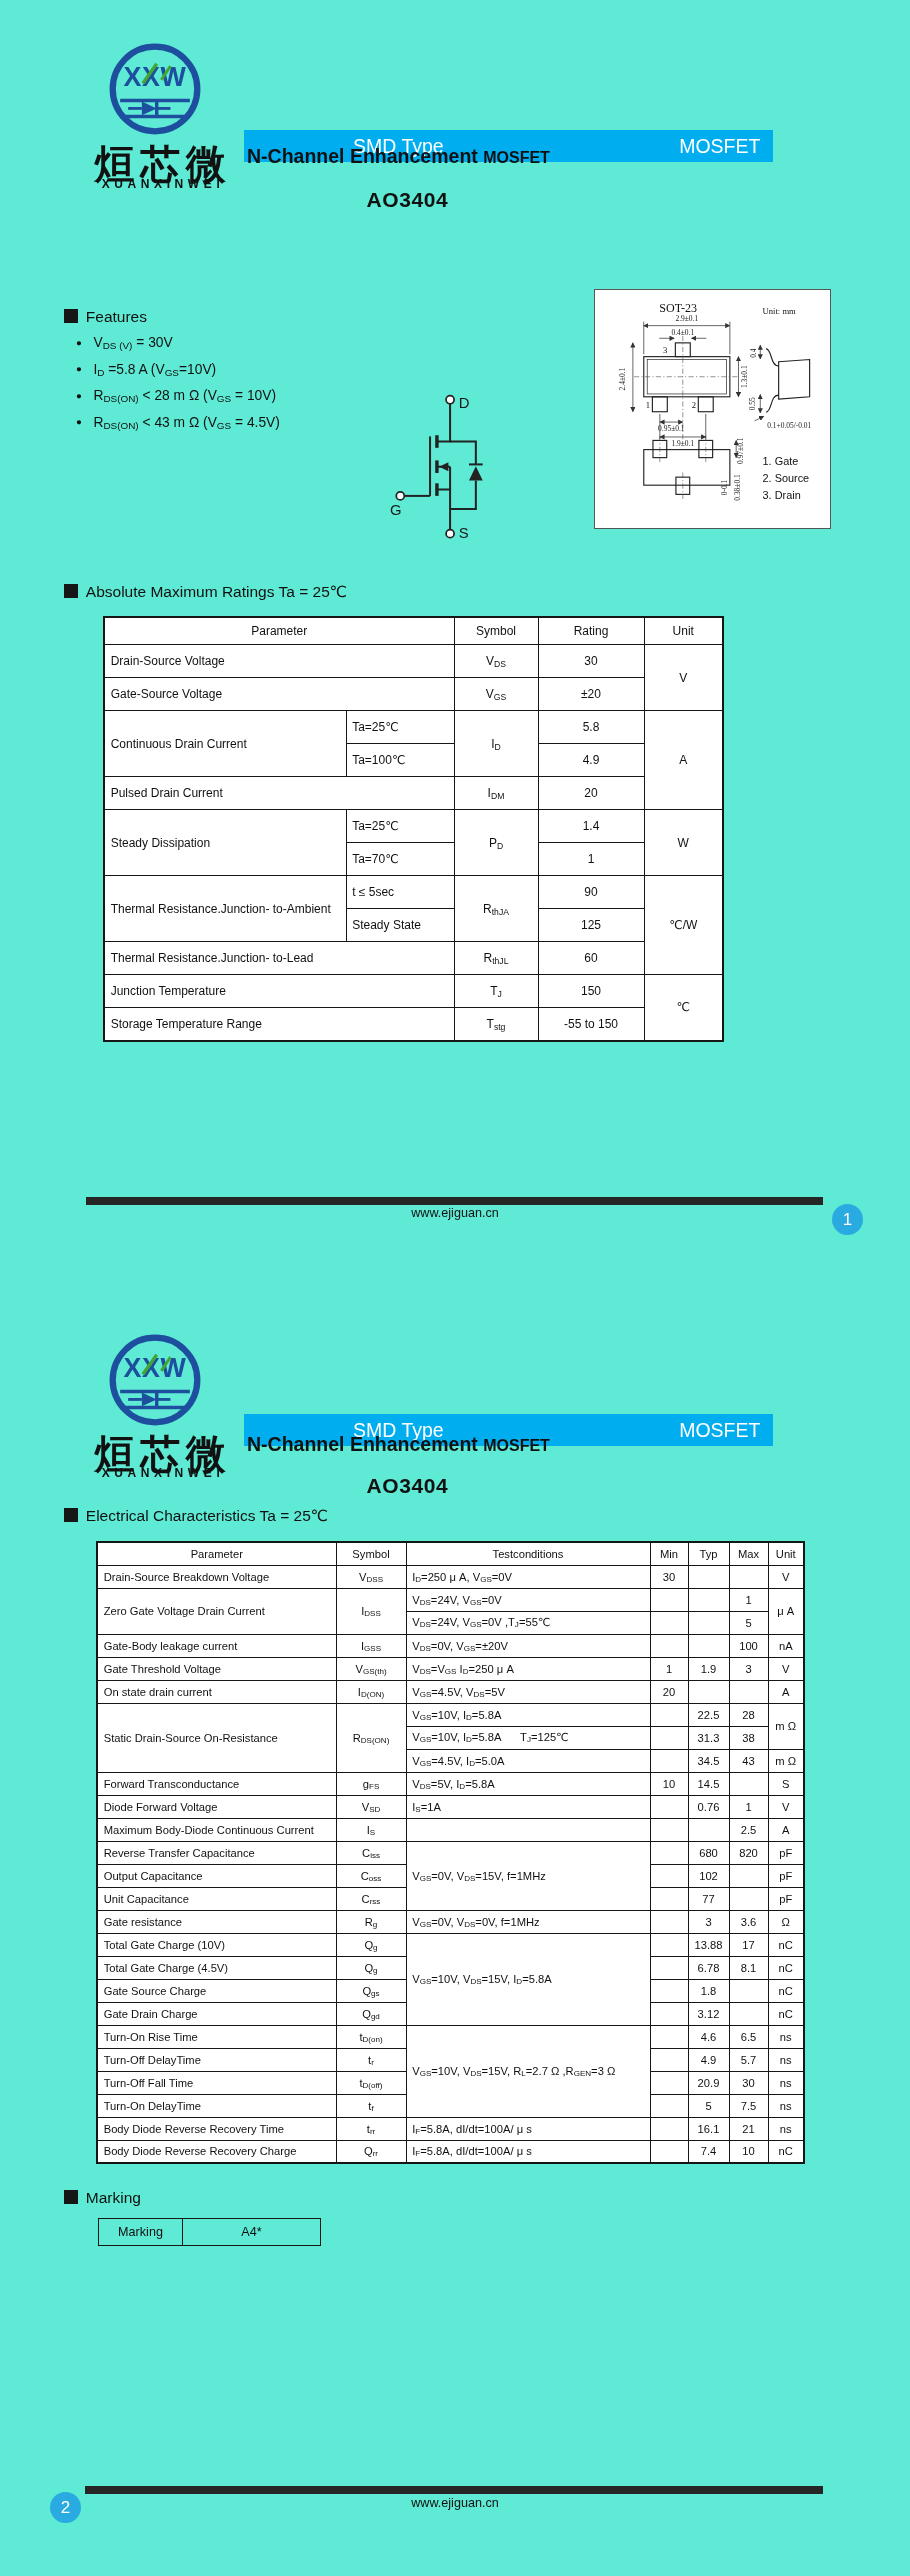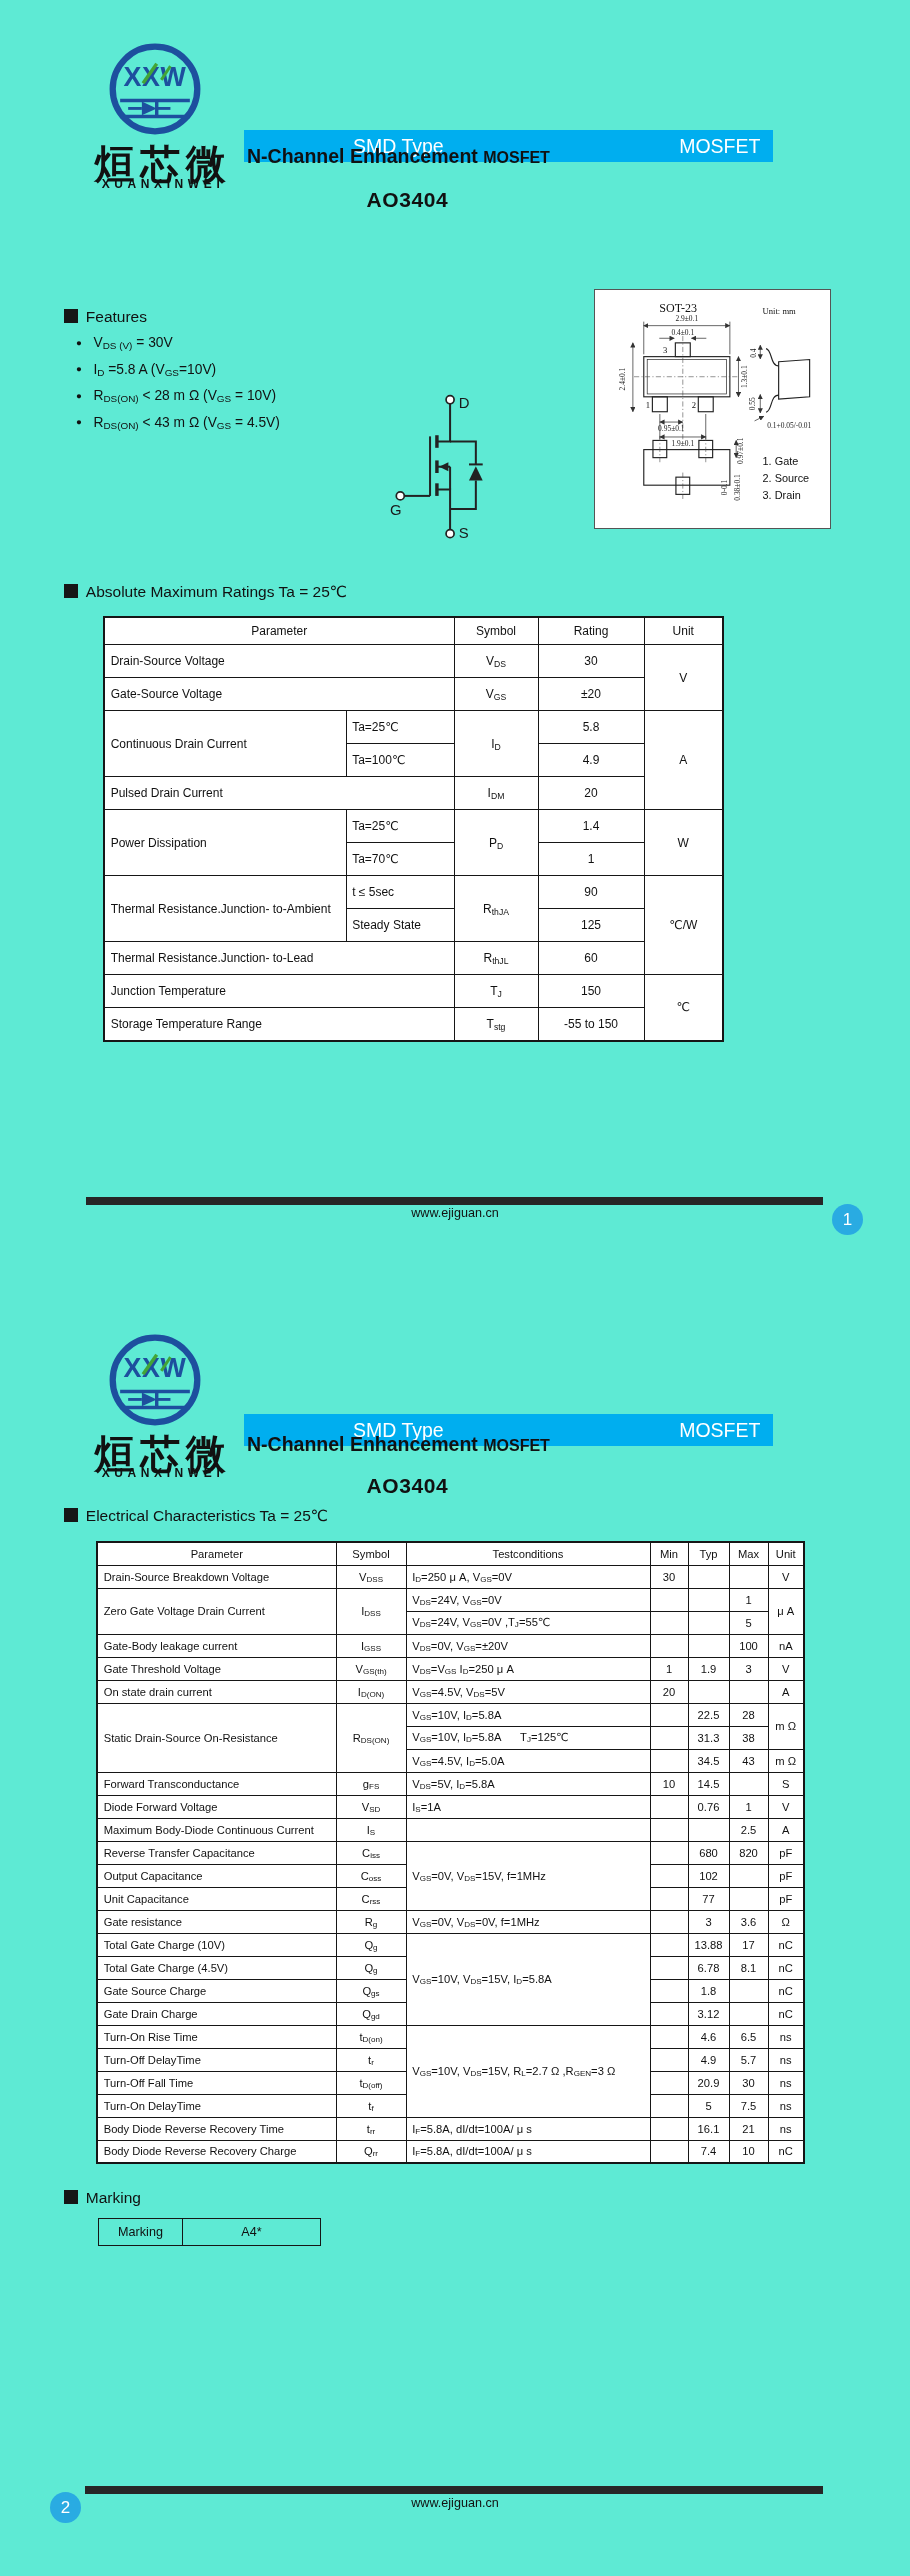--- a/index.html
+++ b/index.html
@@ -247,21 +247,21 @@
           <tr>
             <td class="al">Ta=100℃</td>
             <td>4.9</td>
           </tr>
           <tr>
             <td colspan="2" class="al">Pulsed Drain Current</td>
             <td>I<sub>DM</sub></td>
             <td>20</td>
           </tr>
           <tr>
-            <td rowspan="2" class="al">Power Dissipation</td>
+            <td rowspan="2" class="al">Steady Dissipation</td>
             <td class="al">Ta=25℃</td>
             <td rowspan="2">P<sub>D</sub></td>
             <td>1.4</td>
             <td rowspan="2">W</td>
           </tr>
           <tr>
             <td class="al">Ta=70℃</td>
             <td>1</td>
           </tr>
           <tr>

